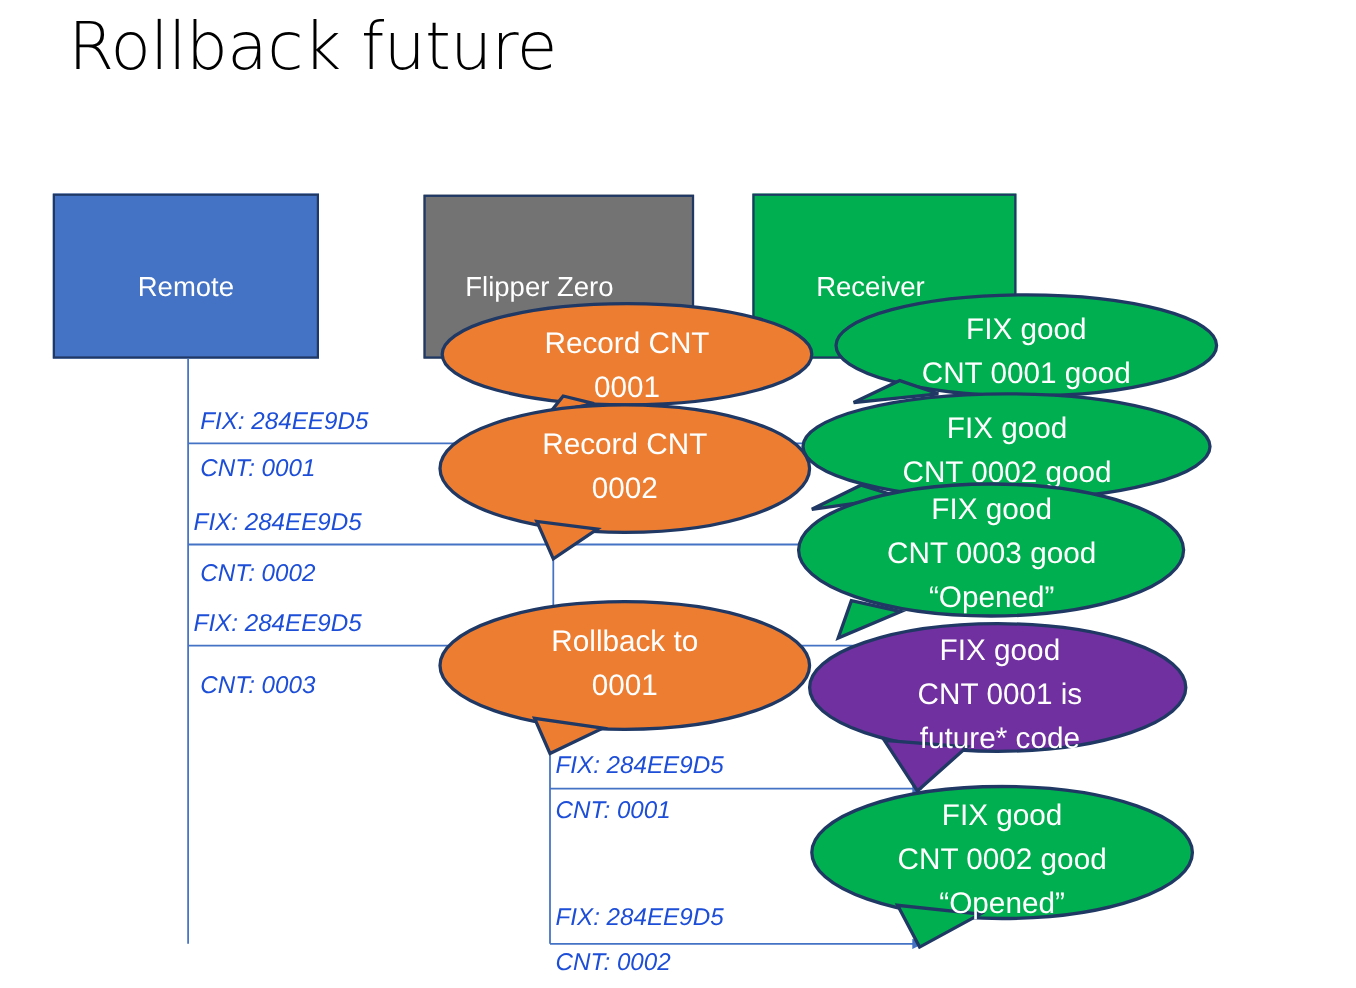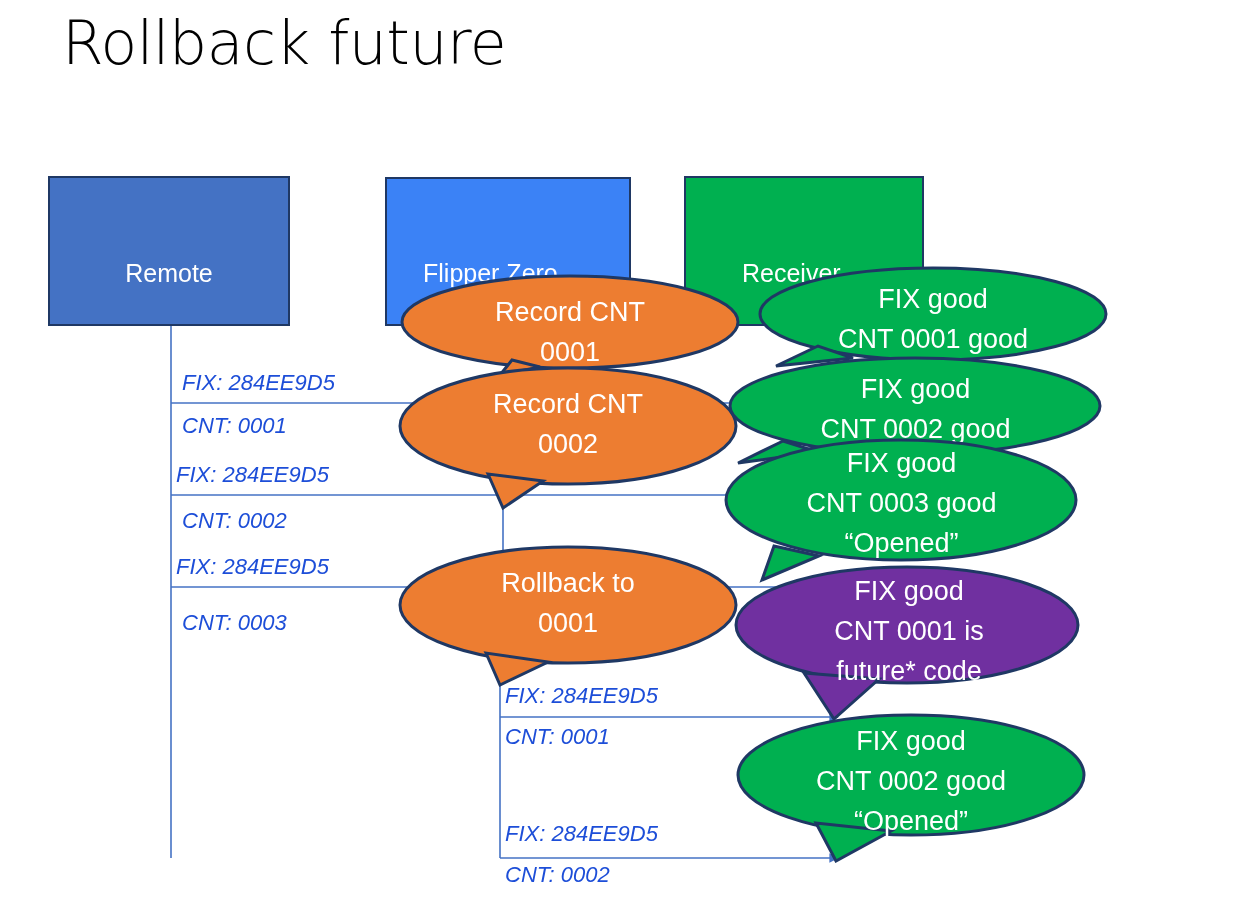--- a/index.html
+++ b/index.html
@@ -30,30 +30,30 @@
   }
   .actor-box {
     position: absolute;
     box-sizing: border-box;
     border: 2px solid #1F3864;
     color: #ffffff;
     font-size: 25px;
     display: flex;
     align-items: flex-end;
     justify-content: center;
-    padding-bottom: 36px;
+    padding-bottom: 48px;
     z-index: 2;
   }
   #box-remote {
     left: 48px; top: 176px; width: 242px; height: 150px;
     background: #4472C4;
   }
   #box-flipper {
     left: 385px; top: 177px; width: 246px; height: 149px;
-    background: #3b82f6;
+    background: #737373;
     justify-content: flex-start;
     padding-left: 36px;
   }
   #box-receiver {
     left: 684px; top: 176px; width: 240px; height: 150px;
     background: #00B050;
     justify-content: flex-start;
     padding-left: 56px;
   }
   #lines-layer {

